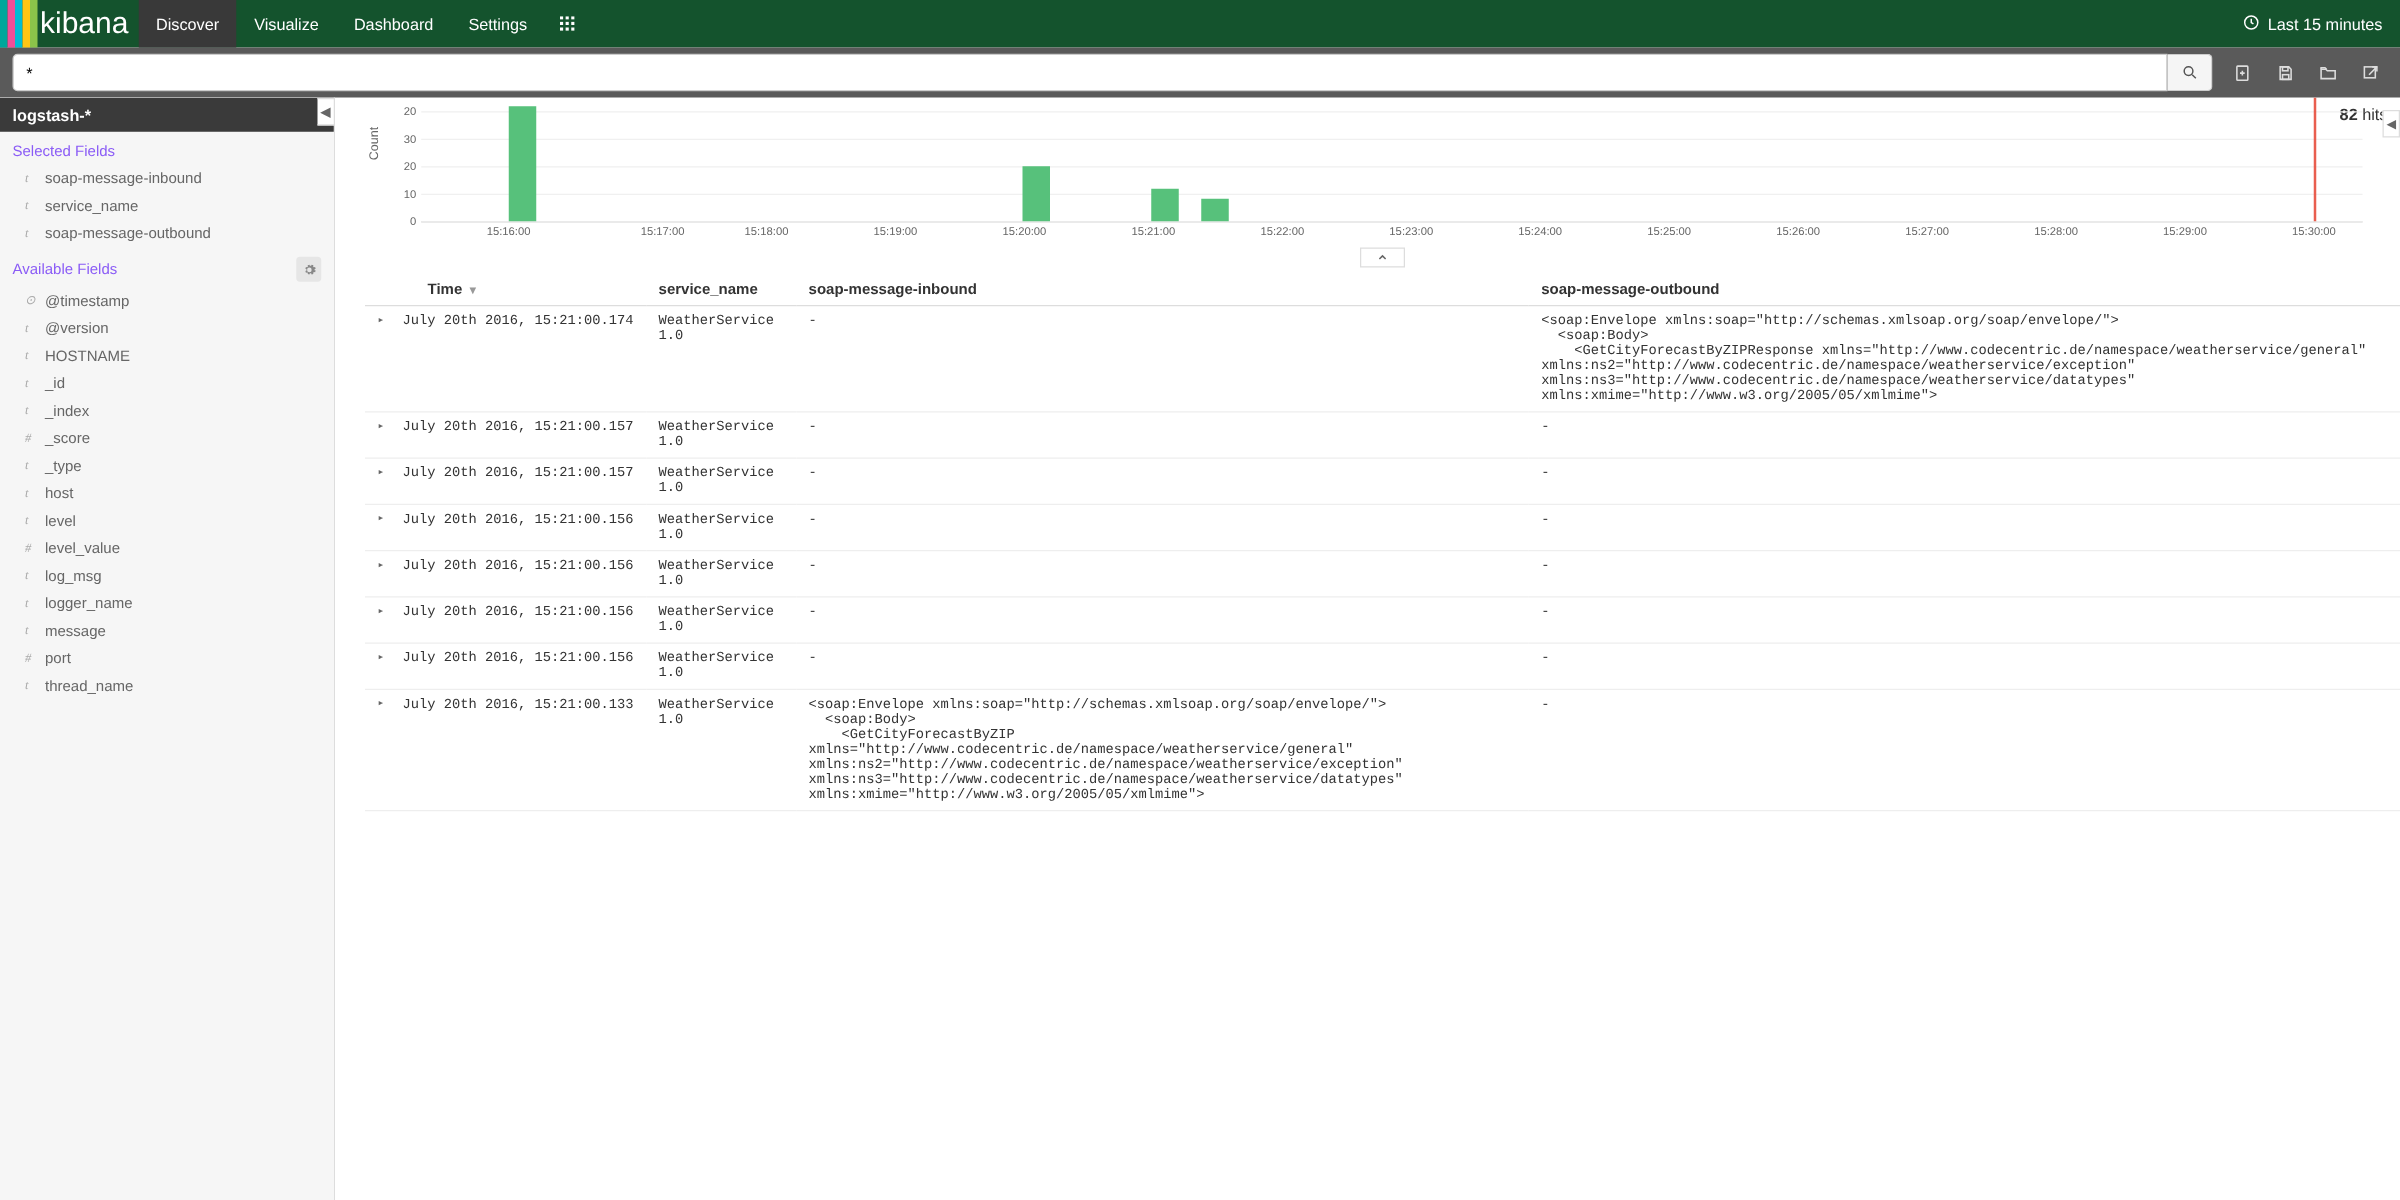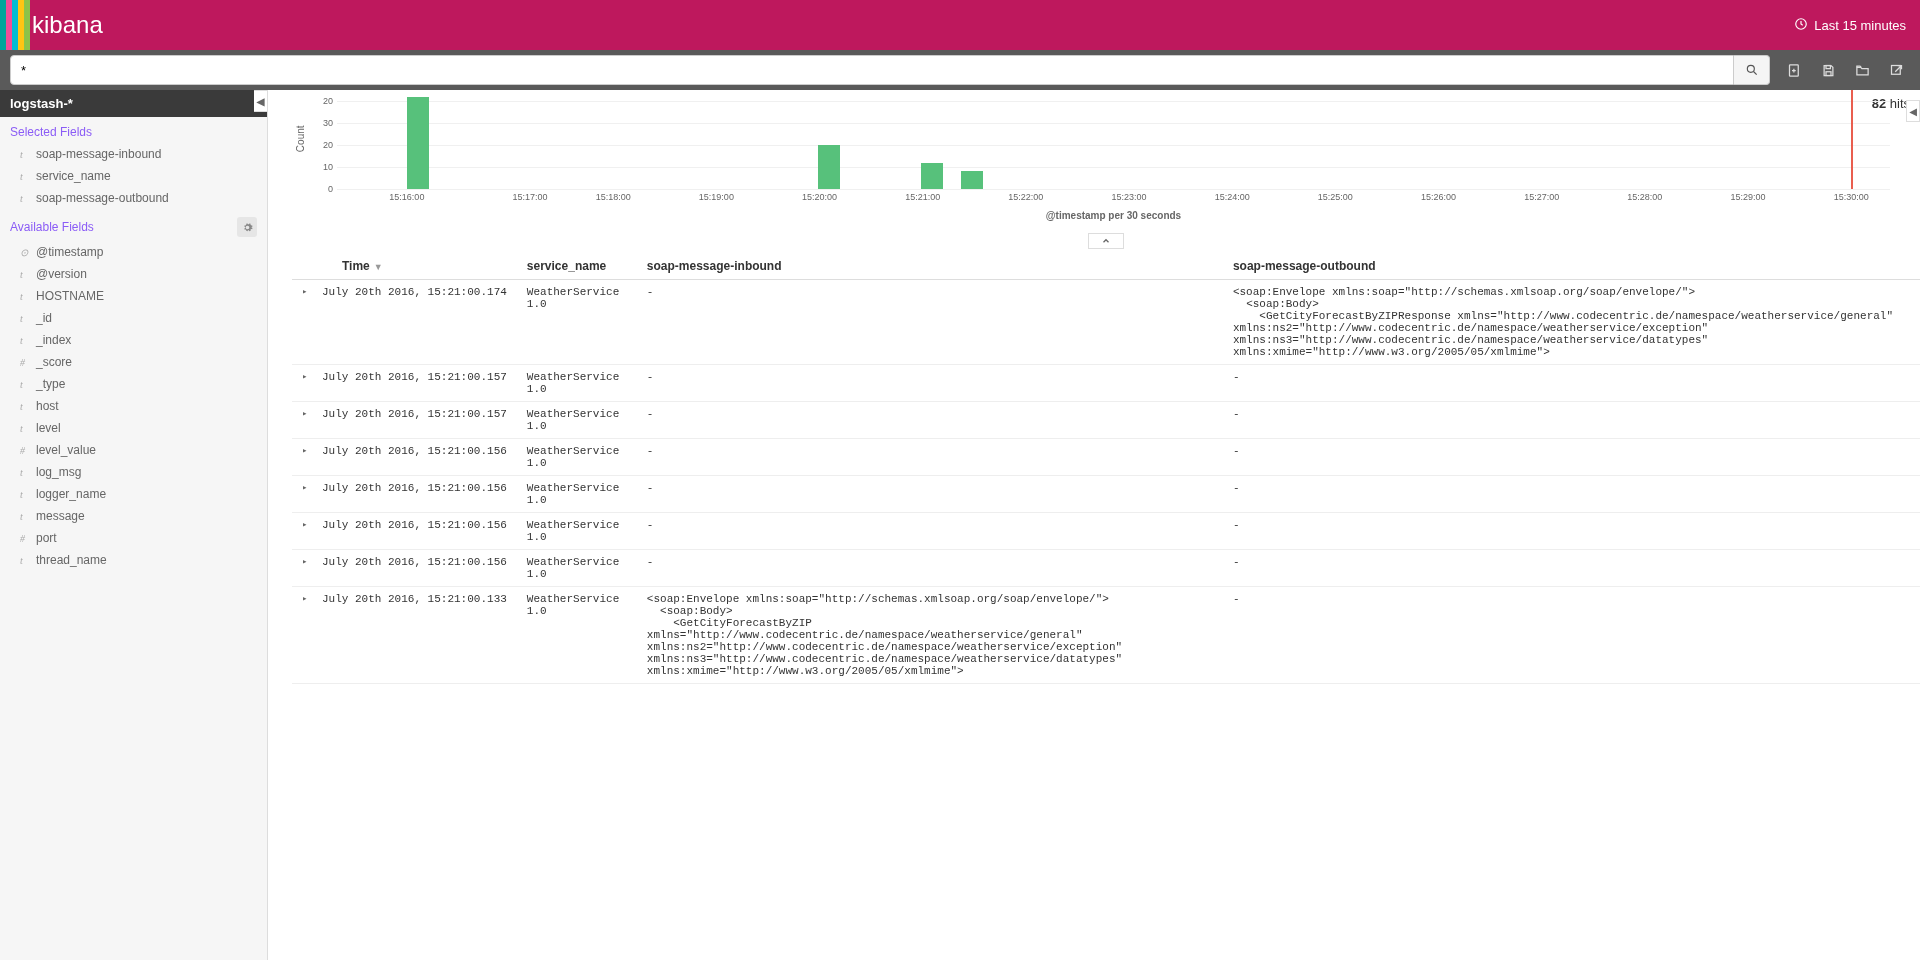--- a/index.html
+++ b/index.html
@@ -1,19 +1,19 @@
 <!DOCTYPE html>
 <html><head>
 <meta charset="utf-8">
 <style>
 * { margin: 0; padding: 0; box-sizing: border-box; }
 body { font-family: "Helvetica Neue", Helvetica, Arial, sans-serif; font-size: 12px; color: #333; background: #fff; }
 
 
-.navbar { background: #be185d; height: 50px; display: flex; align-items: stretch; color: #fff; }
+.navbar { background: #14532d; height: 38px; display: flex; align-items: stretch; color: #fff; }
 .logo { display: flex; align-items: center; height: 100%; }
 .logo-stripes { display: flex; height: 100%; }
 .logo-stripes span { width: 6px; height: 100%; }
 .logo-text { font-size: 24px; font-weight: 300; letter-spacing: 0; padding: 0 8px 0 2px; color: #fff; }
 .nav-items { display: flex; }
 .nav-item { padding: 0 14px; display: flex; align-items: center; font-size: 13px; color: #fff; cursor: pointer; }
 .nav-item.active { background: #393939; }
 .nav-item.grid-icon { padding: 0 12px; }
 .time-picker { margin-left: auto; display: flex; align-items: center; padding: 0 14px; font-size: 13px; color: #fff; gap: 6px; }
 
@@ -84,20 +84,41 @@
 <div class="navbar">
   <div class="logo">
     <div class="logo-stripes">
       <span style="background:#00a69b"></span>
         <span style="background:#f04e98"></span>
         <span style="background:#00bcd4"></span>
         <span style="background:#fec514"></span>
         <span style="background:#8bc34a"></span>
     </div>
     <span class="logo-text">kibana</span>
+  </div>
+  <div class="nav-items">
+    <div class="nav-item active">Discover</div>
+    <div class="nav-item">Visualize</div>
+    <div class="nav-item">Dashboard</div>
+    <div class="nav-item">Settings</div>
+    <div class="nav-item grid-icon">
+      <svg width="12" height="12" viewBox="0 0 12 12">
+          <g fill="#fff">
+            <rect width="2.5" height="2.5"></rect>
+            <rect x="4.5" width="2.5" height="2.5"></rect>
+            <rect x="9" width="2.5" height="2.5"></rect>
+            <rect y="4.5" width="2.5" height="2.5"></rect>
+            <rect x="4.5" y="4.5" width="2.5" height="2.5"></rect>
+            <rect x="9" y="4.5" width="2.5" height="2.5"></rect>
+            <rect y="9" width="2.5" height="2.5"></rect>
+            <rect x="4.5" y="9" width="2.5" height="2.5"></rect>
+            <rect x="9" y="9" width="2.5" height="2.5"></rect>
+          </g>
+        </svg>
+    </div>
   </div>
   <div class="time-picker">
     <span>
       <svg width="14" height="14" viewBox="0 0 24 24" fill="none" stroke="#fff" stroke-width="2">
           <circle cx="12" cy="12" r="9"></circle>
           <path d="M12 7v5l3 2"></path>
         </svg>
     </span>
     <span>Last 15 minutes</span>
   </div>
@@ -280,21 +301,20 @@
           <span class="chart-xtick" style="left: 44.3571%;">15:22:00</span>
           <span class="chart-xtick" style="left: 51%;">15:23:00</span>
           <span class="chart-xtick" style="left: 57.6429%;">15:24:00</span>
           <span class="chart-xtick" style="left: 64.2857%;">15:25:00</span>
           <span class="chart-xtick" style="left: 70.9286%;">15:26:00</span>
           <span class="chart-xtick" style="left: 77.5714%;">15:27:00</span>
           <span class="chart-xtick" style="left: 84.2143%;">15:28:00</span>
           <span class="chart-xtick" style="left: 90.8571%;">15:29:00</span>
           <span class="chart-xtick" style="left: 97.5%;">15:30:00</span>
         </div>
-      <div class="chart-xlabel">@timestamp per 30 seconds</div>
     </div>
 
     <div class="table-collapse">
       <span class="table-collapse-btn">
         <svg width="10" height="10" viewBox="0 0 24 24" fill="none" stroke="#666" stroke-width="3">
             <path d="M6 15l6-6 6 6"></path>
           </svg>
       </span>
     </div>
 

